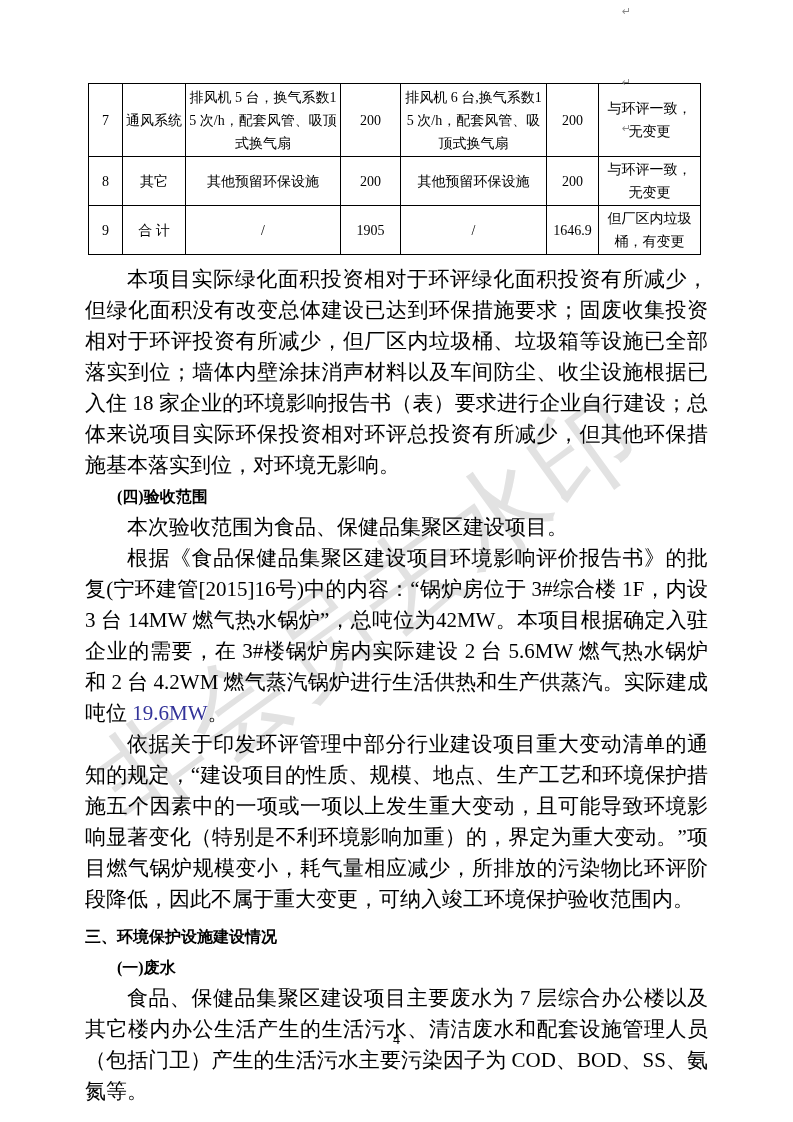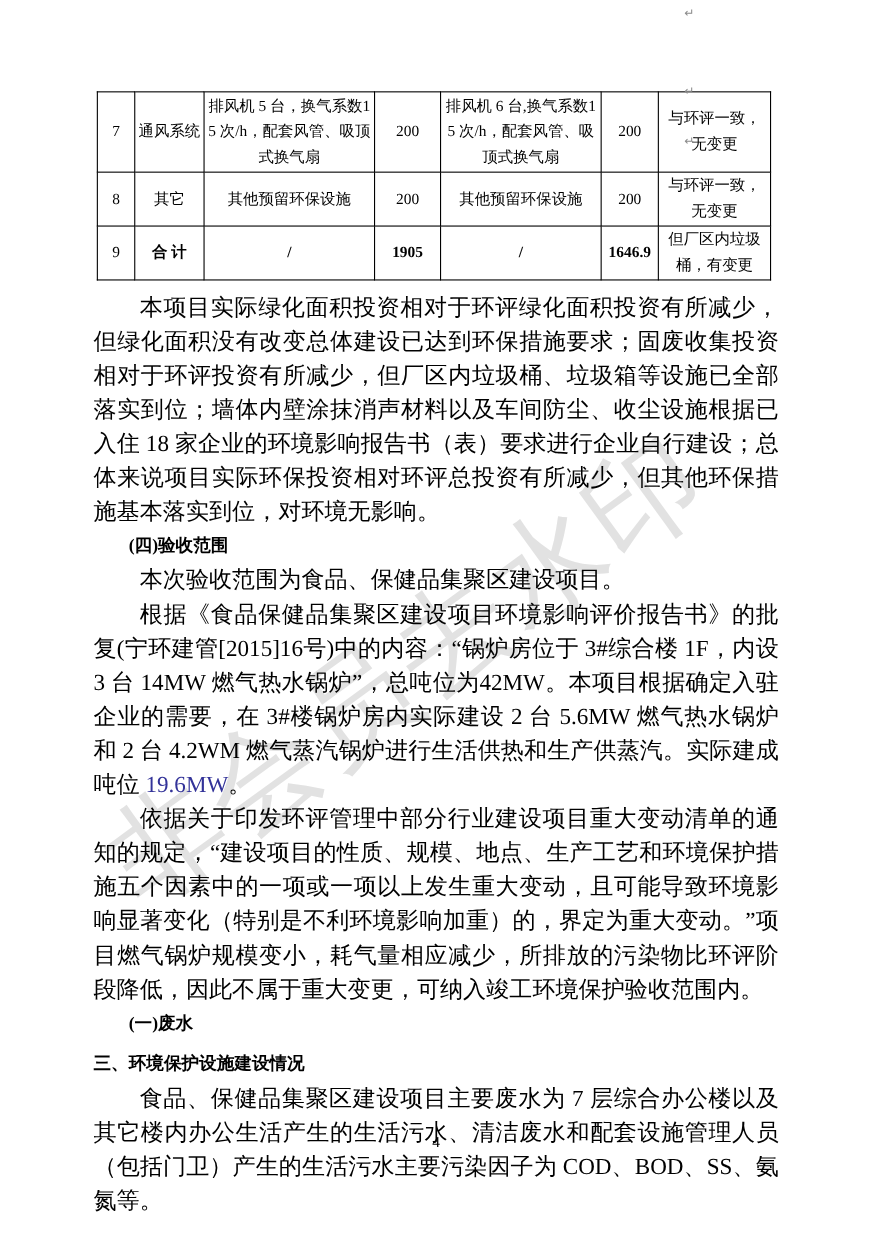--- a/index.html
+++ b/index.html
@@ -20,21 +20,21 @@
     border-collapse:collapse;table-layout:fixed;width:612px;margin-left:3px;
     margin-bottom:9px;
   }
   table.envtbl td{
     border:1px solid #000;text-align:center;vertical-align:middle;
     font-size:14px;line-height:23px;padding:1px 2px;word-break:break-all;
   }
   tr.r7{height:73px;}
   tr.r8{height:44px;}
   tr.r9{height:46px;}
-  .b{font-weight:bold;margin-left:47px;}
+  .b{font-weight:normal;margin-left:47px;}
   .rowmark{
     position:absolute;left:622px;font-size:11px;color:#8a8a8a;z-index:2;
     font-family:"DejaVu Sans",sans-serif;
   }
   .para{
     font-size:21px;line-height:31px;text-align:justify;text-indent:2em;
     margin:0;word-break:break-all;
   }
   .h-bold{font-size:16px;line-height:31px;font-weight:bold;margin:0;}
   .ind{text-indent:2em;}
@@ -104,23 +104,23 @@
     <p class="h-bold ind">(四)验收范围</p>
 
     <p class="para">本次验收范围为食品、保健品集聚区建设项目。</p>
 
 
 
     <p class="para"><span>根据《食品保健品集聚区建设项目环境影响评价报告书》的批复(宁环建管[2015]16号)中的内容：“锅炉房位于 3#综合楼 1F，内设 3 台 14MW 燃气热水锅炉”，总吨位为42MW。本项目根据确定入驻企业的需要，在 3#楼锅炉房内实际建设 2 台 5.6MW 燃气热水锅炉和 2 台 4.2WM 燃气蒸汽锅炉进行生活供热和生产供蒸汽。实际建成吨位 </span><span class="num-hl">19.6MW</span><span>。</span></p>
 
     <p class="para">依据关于印发环评管理中部分行业建设项目重大变动清单的通知的规定，“建设项目的性质、规模、地点、生产工艺和环境保护措施五个因素中的一项或一项以上发生重大变动，且可能导致环境影响显著变化（特别是不利环境影响加重）的，界定为重大变动。”项目燃气锅炉规模变小，耗气量相应减少，所排放的污染物比环评阶段降低，因此不属于重大变更，可纳入竣工环境保护验收范围内。</p>
 
+    <p class="h-bold mt">三、环境保护设施建设情况</p>
+
     <p class="h-bold ind">(一)废水</p>
-
-    <p class="h-bold mt">三、环境保护设施建设情况</p>
 
     <p class="para">食品、保健品集聚区建设项目主要废水为 7 层综合办公楼以及其它楼内办公生活产生的生活污水、清洁废水和配套设施管理人员（包括门卫）产生的生活污水主要污染因子为 COD、BOD、SS、氨氮等。</p>
 
 
   </div>
 
   <div class="pagenum">4</div>
 
 </div>
 

